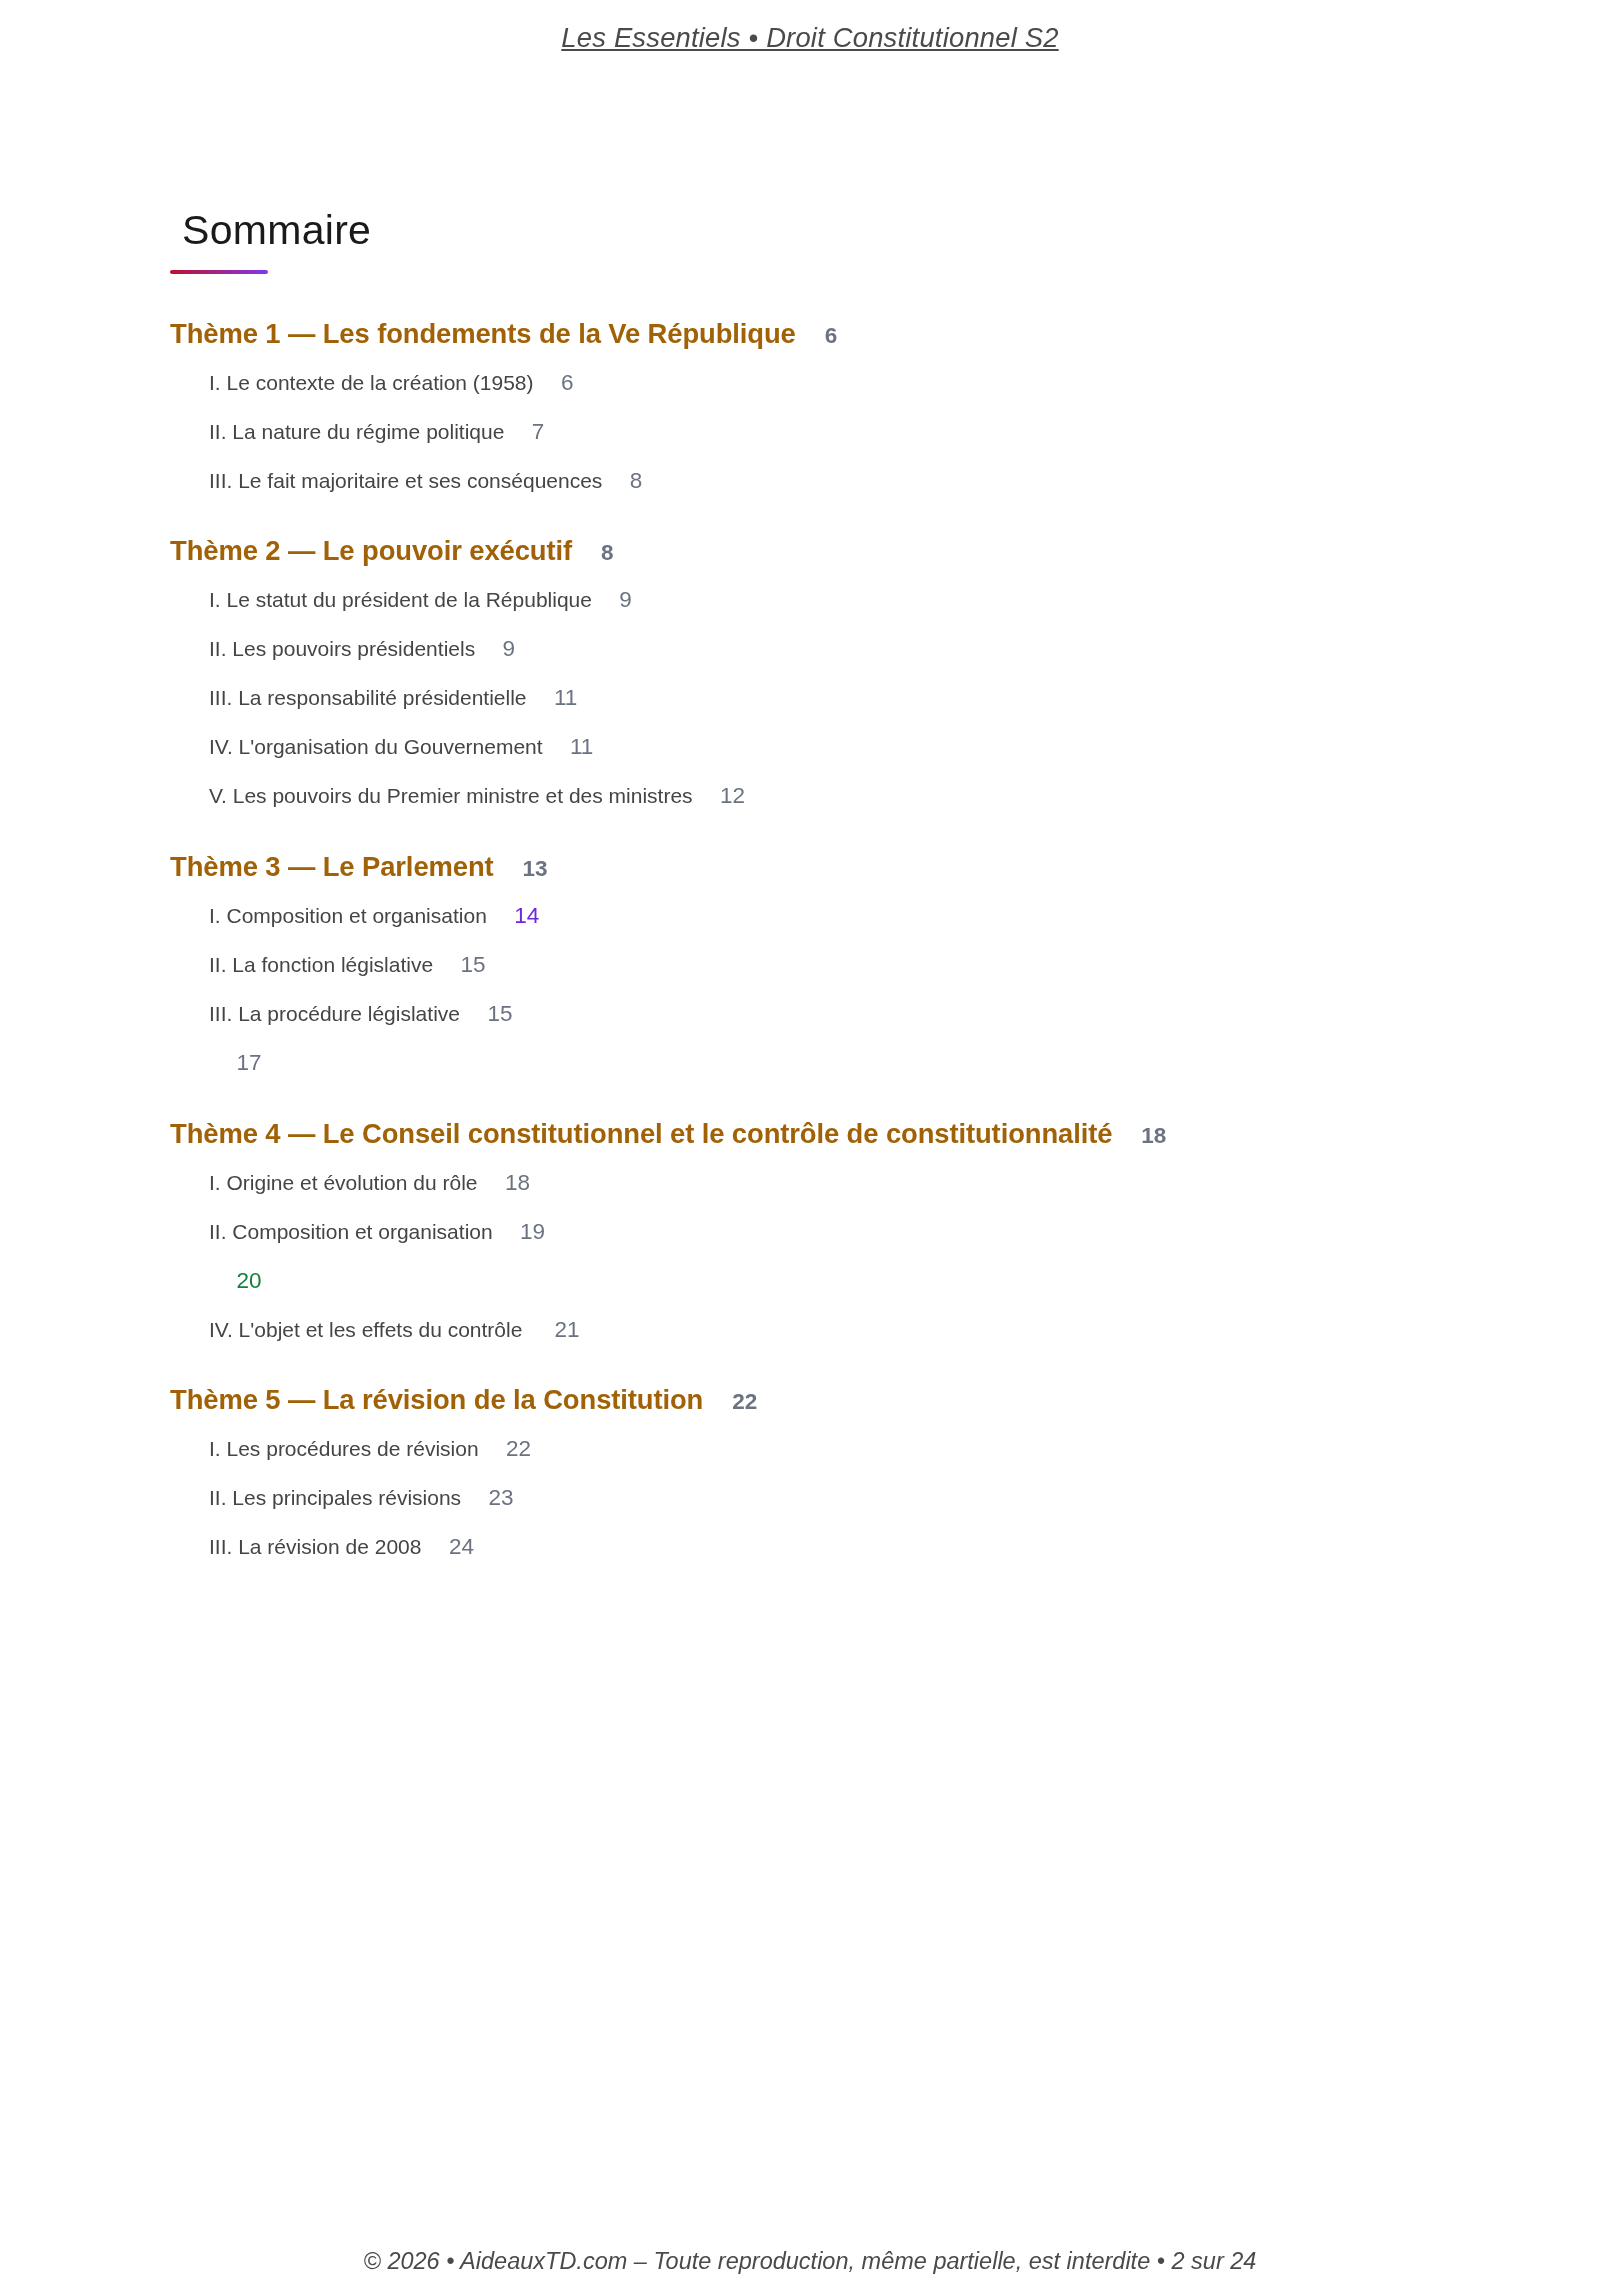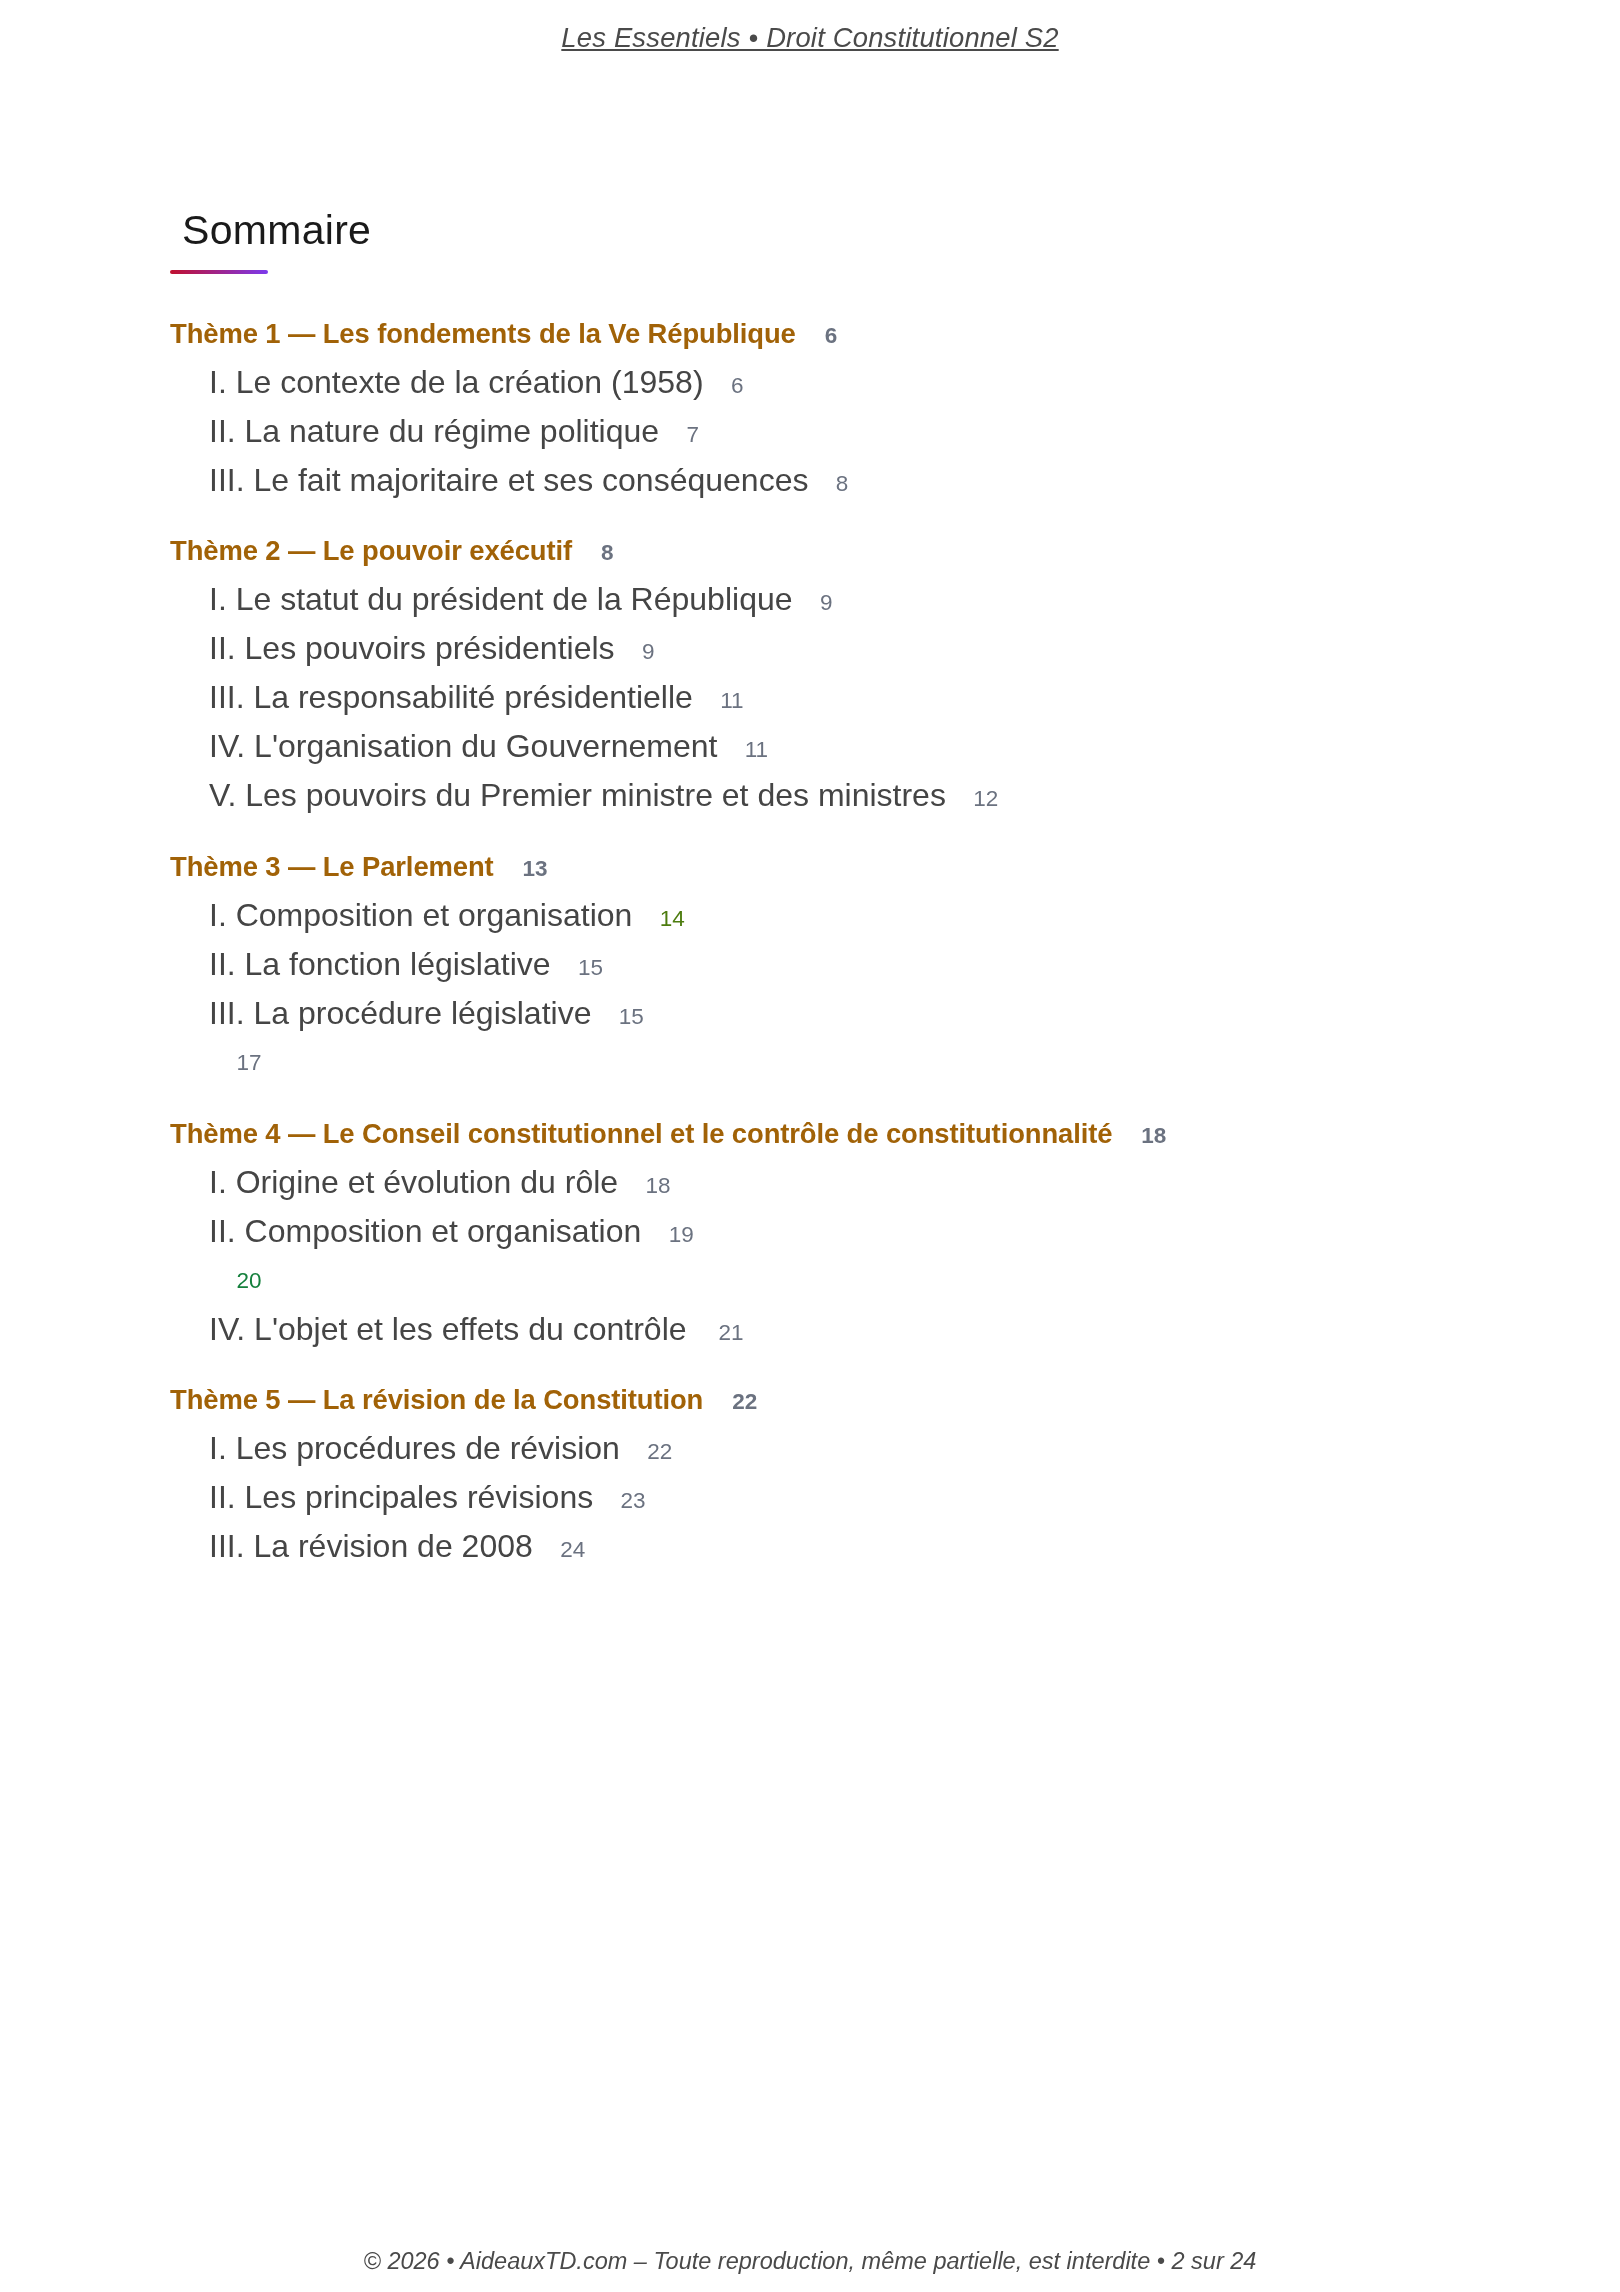--- a/index.html
+++ b/index.html
@@ -71,21 +71,21 @@
       margin-left: 29px;
     }
     .item-row {
       display: flex;
       align-items: baseline;
       height: 49px;
       line-height: 49px;
       padding-left: 39px;
     }
     .item-label {
-      font-size: 32px;
+      font-size: 21px;
       color: #454545;
     }
     .item-page {
       font-size: 22.5px;
       margin-left: 27.4px;
     }
     .running-footer {
       position: absolute;
       top: 2248px;
       left: 0;
@@ -153,21 +153,21 @@
       </div>
     </div>
 
     <div class="theme-block">
       <div class="theme-row">
         <span class="theme-label">Thème 3 — Le Parlement</span>
         <span class="theme-page pg" style="color: rgb(107, 114, 128);">13</span>
       </div>
       <div class="item-row">
         <span class="item-label">I. Composition et organisation</span>
-        <span class="item-page pg" style="color: #4d7c0f;">14</span>
+        <span class="item-page pg" style="color: #6d28d9;">14</span>
       </div>
       <div class="item-row">
         <span class="item-label">II. La fonction législative</span>
         <span class="item-page pg" style="color: rgb(107, 114, 128);">15</span>
       </div>
       <div class="item-row">
         <span class="item-label">III. La procédure législative</span>
         <span class="item-page pg" style="color: rgb(107, 114, 128);">15</span>
       </div>
       <div class="item-row">

